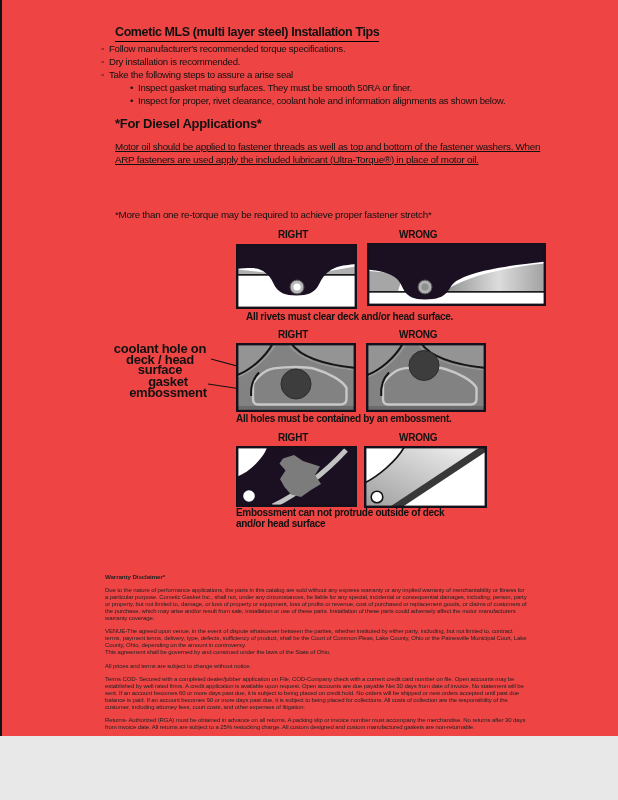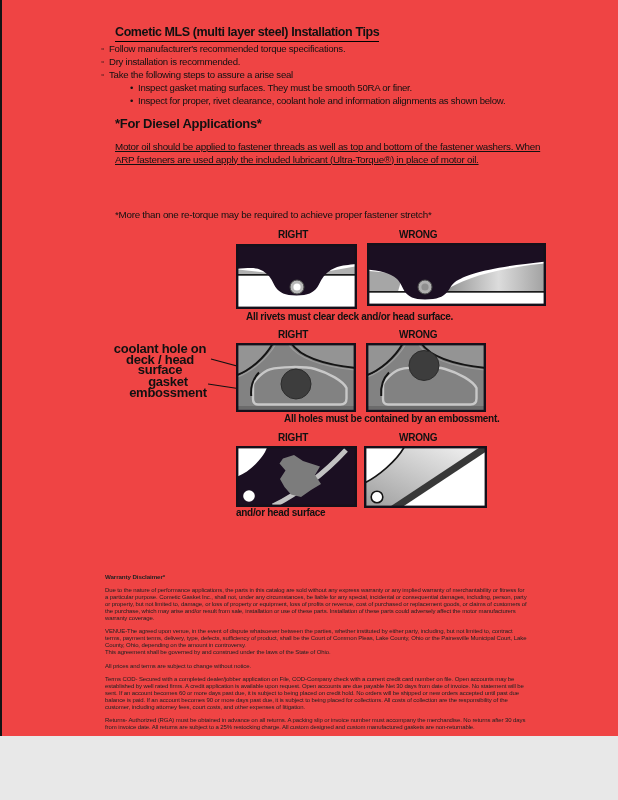--- a/index.html
+++ b/index.html
@@ -127,21 +127,21 @@
     <path d="M39.5,1.5 C31,16 15,29 1.5,34" fill="none" stroke="#9e9e9e" stroke-width="1.2"></path>
     <path d="M53,2 C62.5,15.5 85,23.5 119,27" fill="none" stroke="#9e9e9e" stroke-width="1.2"></path>
     <path d="M22,61.5 C18.5,61.5 17,59.5 17,56 L17,42.5 C17,38 27,28.5 34,26.3 C43,23.8 68,23 79,26 C93,30 107,38 110.5,45 L110.5,55.5 C110.5,59.5 108.5,61.5 104.5,61.5 Z" fill="none" stroke="#c8c8c8" stroke-width="2.4"></path>
     <path d="M15.2,53 C14.5,44 17,35.5 23,29.5" fill="none" stroke="#141414" stroke-width="2"></path>
     <circle cx="58" cy="22.5" r="15" fill="#3d3d3d" stroke="#2c2c2c" stroke-width="1"></circle>
     <rect x="0" y="63" width="120" height="3.6" fill="#6b6b6b"></rect>
     <rect x="0" y="66.6" width="120" height="1.2" fill="#aeaeae"></rect>
     <rect x="1.2" y="1.2" width="117.6" height="66.6" fill="none" stroke="#15101a" stroke-width="2.4"></rect>
   </svg>
 
-  <div class="abs caption" style="left:236px;top:413px;margin-left:48px;">All holes must be contained by an embossment.</div>
+  <div class="abs caption" style="left:236px;top:413px;">All holes must be contained by an embossment.</div>
 
   <div class="abs rw-label" style="left:278px;top:432px;">RIGHT</div>
   <div class="abs rw-label" style="left:399px;top:432px;">WRONG</div>
 
   <svg class="abs" style="left:236px;top:446px;" width="121" height="61" viewBox="0 0 121 61">
     <rect width="121" height="61" fill="#ffffff"></rect>
     <path d="M31,1.5 C27,13 13,26 1.5,30.5 L1.5,59.5 L119.5,59.5 L119.5,1.5 Z" fill="#1b0f22"></path>
     <path d="M37,60 C60,49 88,28 110,4" fill="none" stroke="#c2c2c2" stroke-width="5"></path>
     <path d="M47,12.5 58,9 67,15 84,20.5 79,29 85,38 75,44 65,51 55,48.5 48.5,41 44,33 49.5,24.5 43.5,17.5 Z" fill="#7c7c7c"></path>
     <circle cx="13" cy="50" r="5.8" fill="#ffffff"></circle>
@@ -158,20 +158,21 @@
     </defs>
     <rect width="123" height="62" fill="#ffffff"></rect>
     <path d="M40,1.5 H119 L32,61 H1.5 L1.5,36.5 C14,30 32,15.5 40,1.5 Z" fill="url(#gw3)"></path>
     <path d="M29,63 L121,2" stroke="#383838" stroke-width="7" fill="none"></path>
     <path d="M40,1.5 C32,15.5 14,30 1.5,36.5" fill="none" stroke="#141414" stroke-width="1.6"></path>
     <circle cx="13" cy="51" r="5.8" fill="#ffffff" stroke="#141414" stroke-width="1.6"></circle>
     <rect x="1.2" y="1.2" width="120.6" height="59.6" fill="none" stroke="#15101a" stroke-width="2.4"></rect>
   </svg>
 
   <div class="abs caption2l" style="left:236px;top:508px;width:300px;">
+    <div>Embossment can not protrude outside of deck</div>
     <div>and/or head surface</div>
   </div>
 
   <div class="abs disclaimer">
     <div class="hd">Warranty Disclaimer*</div>
     <div class="par">Due to the nature of performance applications, the parts in this catalog are sold without any express warranty or any implied warranty of merchantability or fitness for a particular purpose.  Cometic Gasket Inc., shall not, under any circumstances, be liable for any special, incidental or consequential damages, including, person, party or property, but not limited to, damage, or loss of property or equipment, loss of profits or revenue, cost of purchased or replacement goods, or claims of customers of the purchase, which may arise and/or result from sale, installation or use of these parts.  Installation of these parts could adversely affect the motor manufacturers warranty coverage.</div>
     <div class="par">
       <div>VENUE-The agreed upon venue, in the event of dispute whatsoever between the parties, whether instituted by either party, including, but not limited to, contract terms, payment terms, delivery, type, defects, sufficiency of product, shall be the Court of Common Pleas, Lake County, Ohio or the Painesville Municipal Court, Lake County, Ohio, depending on the amount in controversy.</div>
       <div>This agreement shall be governed by and construed under the laws of the State of Ohio.</div>
     </div>

